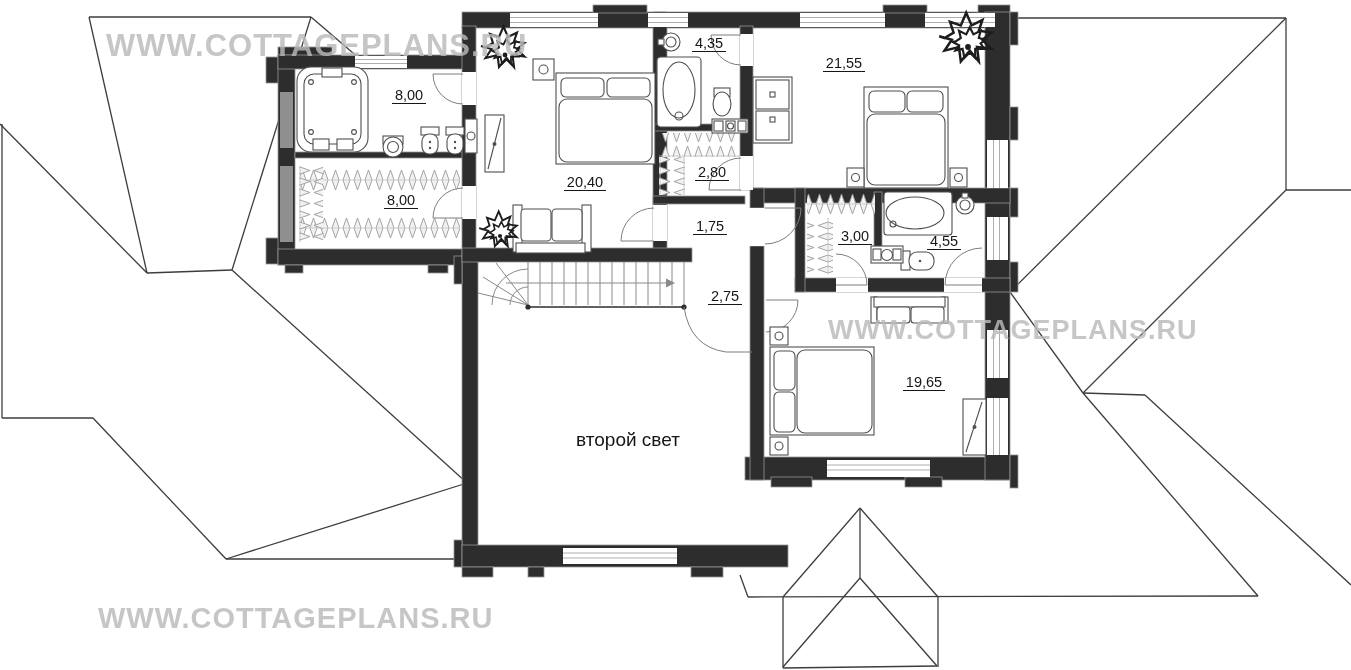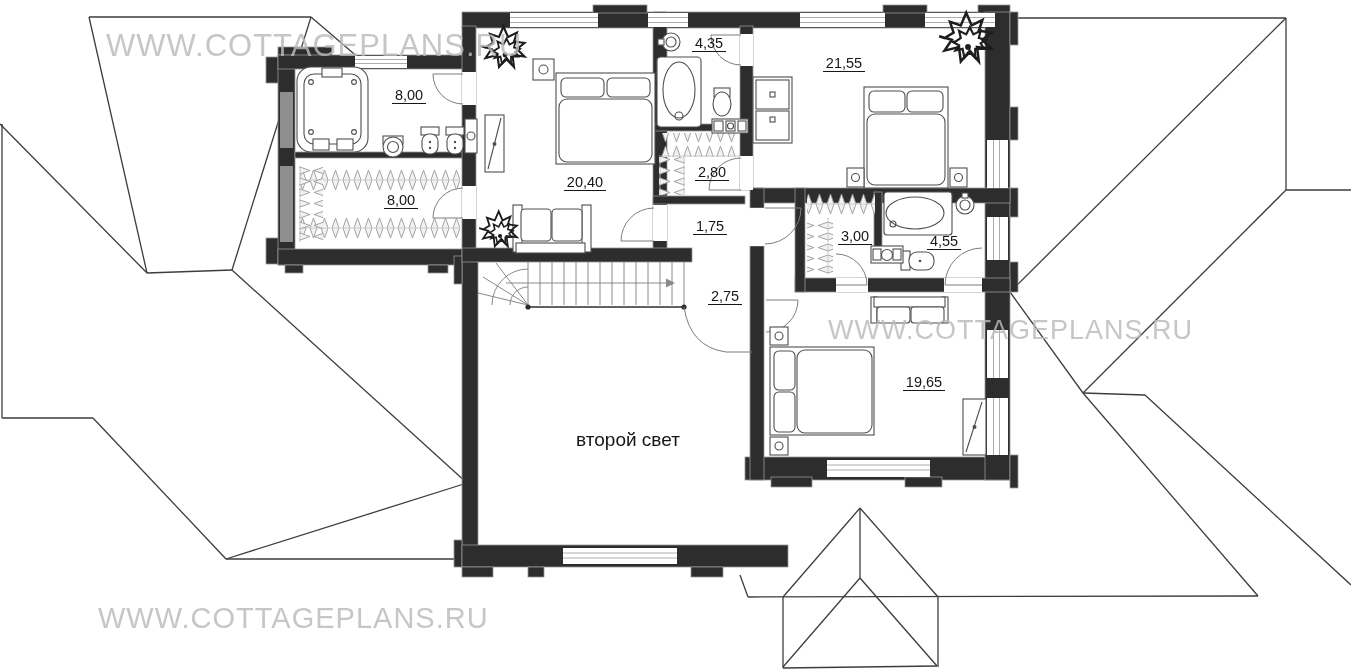--- a/index.html
+++ b/index.html
@@ -13,21 +13,21 @@
   .winl{stroke:#adadad;stroke-width:1;}
   .gwin{fill:#8f8f8f;}
   .f{stroke:#4f4f4f;stroke-width:1.1;fill:#ffffff;}
   .fn{stroke:#4f4f4f;stroke-width:1.1;fill:none;}
   .door{stroke:#7d7d7d;stroke-width:1;fill:none;}
   .stair{stroke:#8a8a8a;stroke-width:1;fill:none;}
   .rail{stroke:#2d2d2d;stroke-width:1.4;fill:none;}
   .lbl{font-size:14.5px;fill:#161616;text-anchor:middle;}
   .lbl2{font-size:19px;fill:#161616;text-anchor:middle;}
   .ul{stroke:#161616;stroke-width:1;}
-  .wm{position:absolute;font-weight:normal;color:rgba(185,185,185,0.82);
+  .wm{position:absolute;font-weight:bold;color:rgba(185,185,185,0.82);
       letter-spacing:1px;white-space:nowrap;z-index:5;}
   .wm1{left:106px;top:28px;font-size:31px;}
   .wm2{left:828px;top:315px;font-size:27px;}
   .wm3{left:98px;top:602px;font-size:29px;}
 </style>
 </head>
 <body>
 
 <div id="stage">
 

